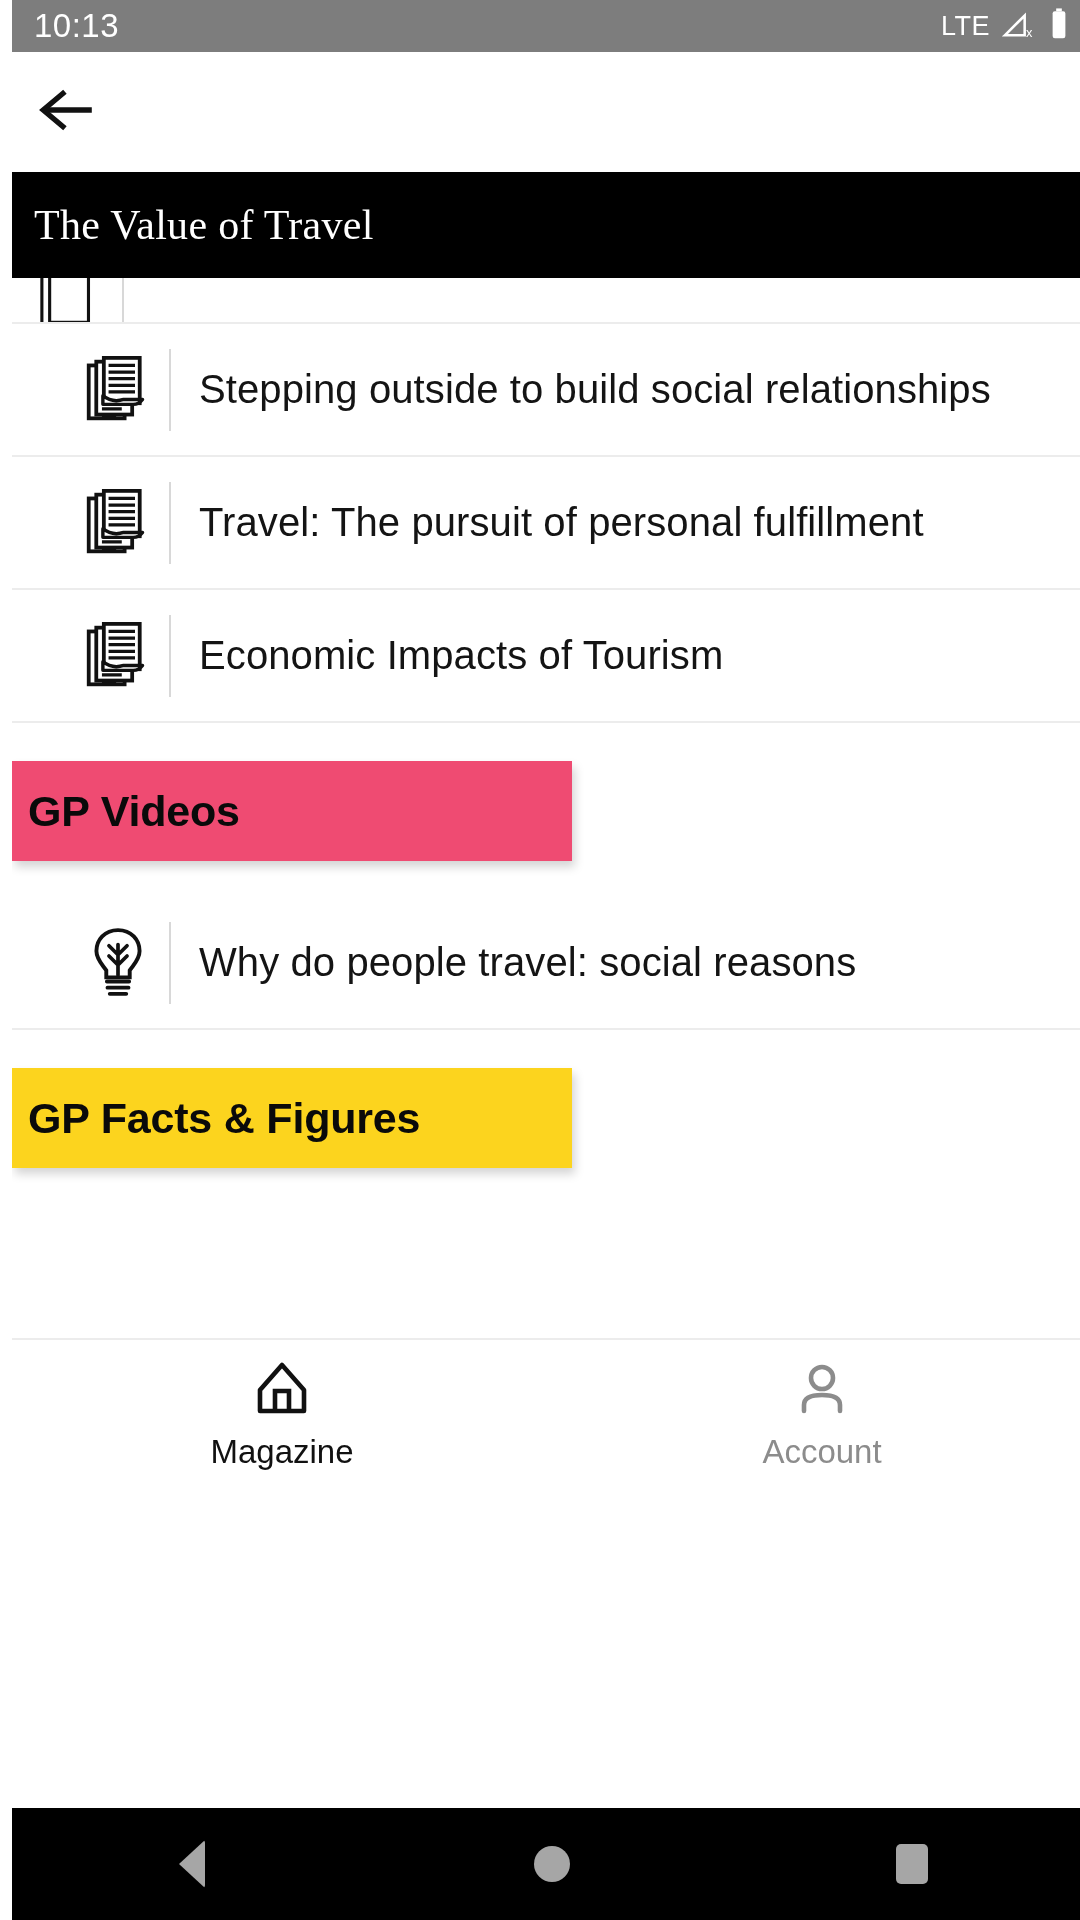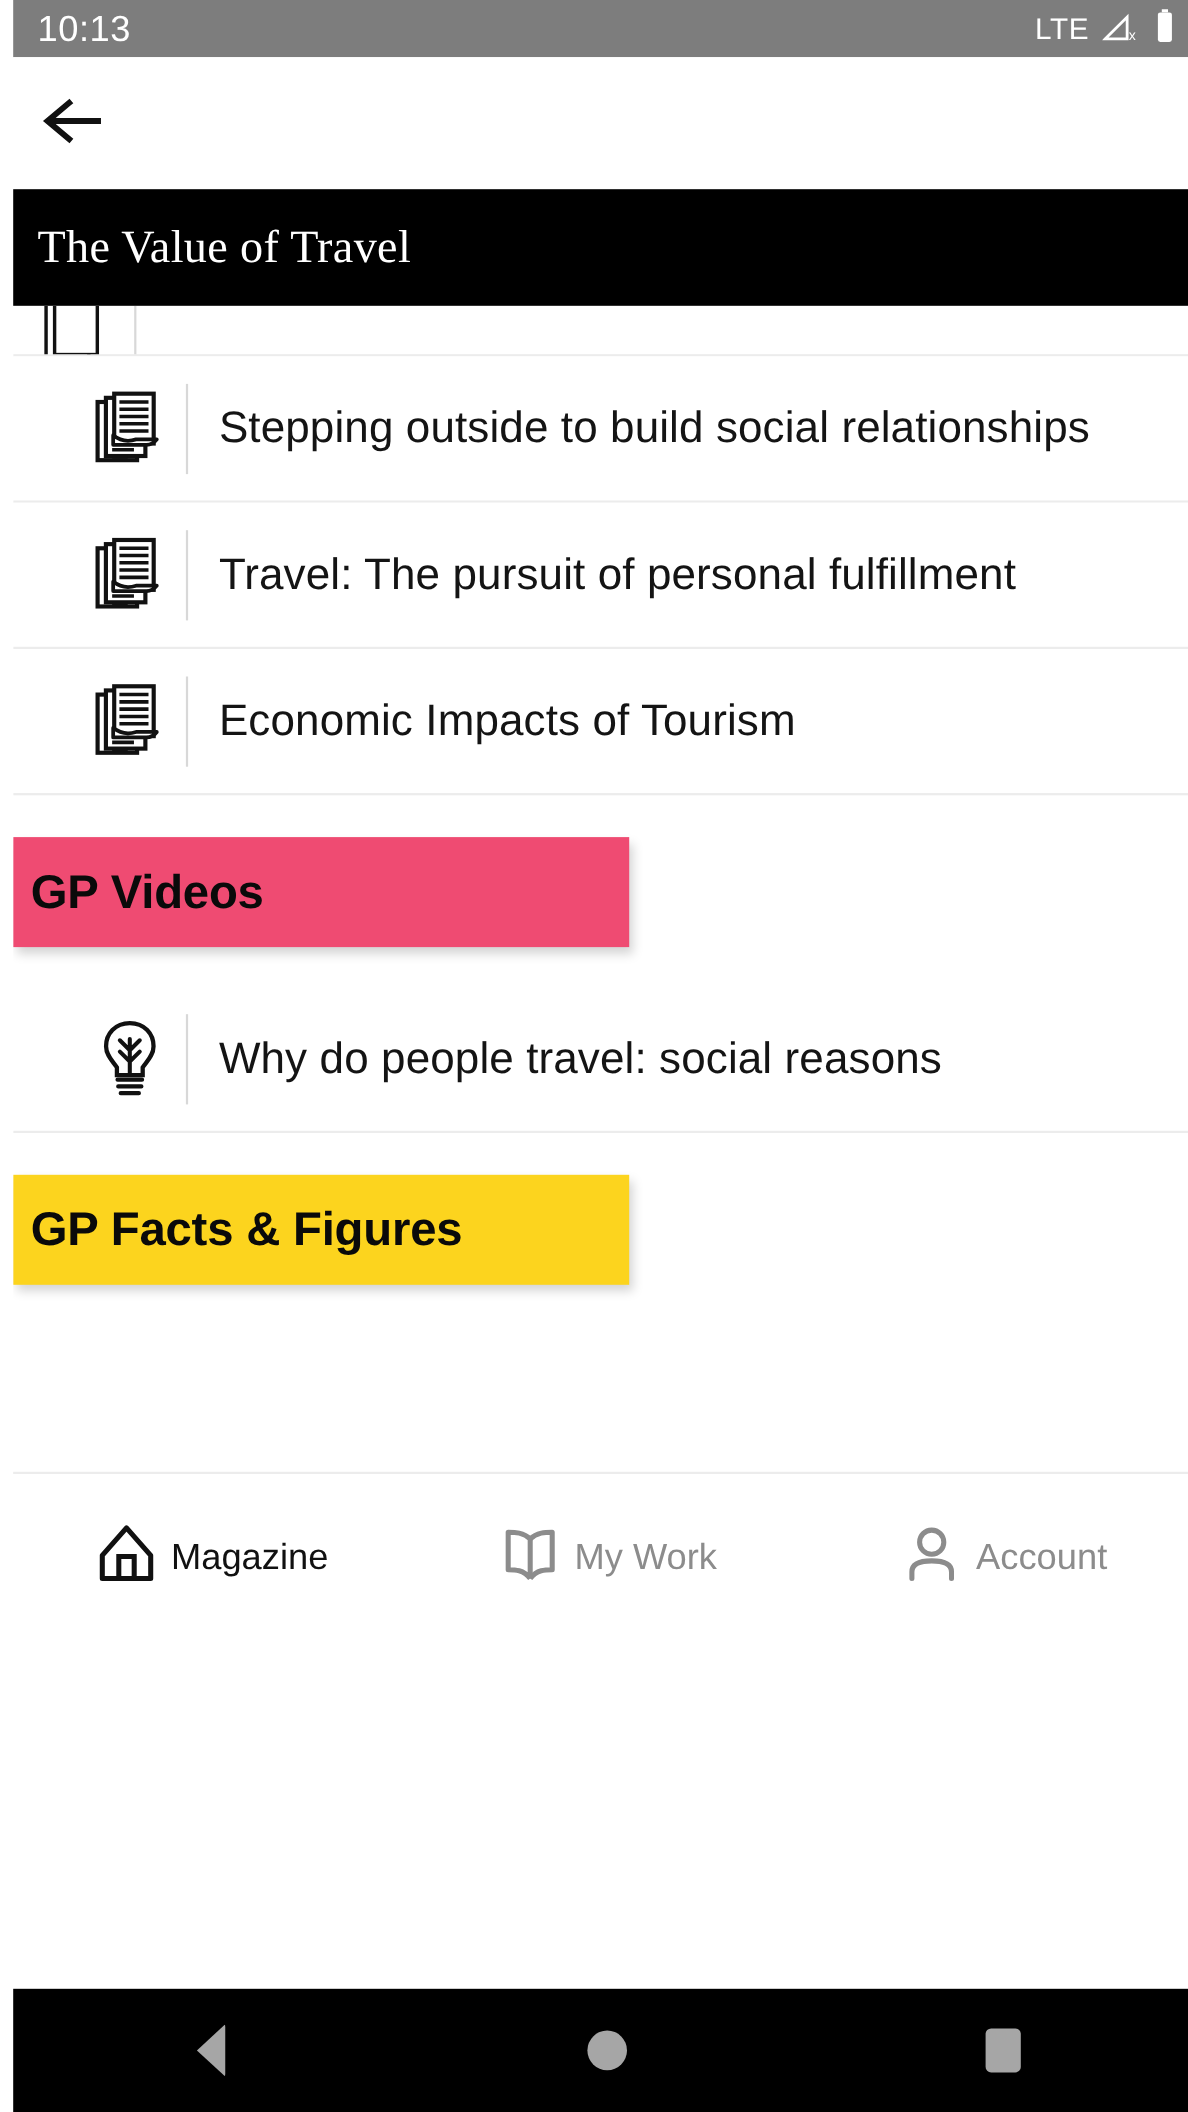--- a/index.html
+++ b/index.html
@@ -108,21 +108,21 @@
   
   .tabbar {
     position: absolute; left: 0; top: 1338px;
     width: 1080px; height: 152px;
     background: #ffffff;
     border-top: 2px solid #ececec;
     display: flex;
   }
   .tab {
     flex: 1;
-    display: flex; flex-direction: row;
+    display: flex; flex-direction: column;
     align-items: center; justify-content: center;
     gap: 10px; cursor: pointer;
   }
   .tab-label { font-size: 33px; }
   .tab.active .tab-label { color: #111111; }
   .tab.inactive .tab-label { color: #8c8c8c; }
 
   
   .navbar {
     position: absolute; left: 0; top: 1808px;
@@ -272,29 +272,20 @@
     <div class="tab active">
       <span>
         <svg width="60" height="60" viewBox="0 0 30 30">
           <path d="M15 3 L26 15.5 L26 26 L4 26 L4 15.5 Z" fill="none" stroke="#111" stroke-width="2.3" stroke-linejoin="round"></path>
           <path d="M11.5 26 L11.5 16 L18.5 16 L18.5 26" fill="none" stroke="#111" stroke-width="2.3"></path>
         </svg>
       </span>
       <span class="tab-label">Magazine</span>
     </div>
 
-    <div class="tab inactive">
-      <span>
-        <svg width="60" height="60" viewBox="0 0 30 30">
-          <path d="M15 8 L15 26 M15 8 C12 5 8 5 5 5 L5 22 C8 22 12 22 15 26" fill="none" stroke="#8c8c8c" stroke-width="2.3" stroke-linejoin="round"></path>
-          <path d="M15 8 C18 5 22 5 25 5 L25 22 C22 22 18 22 15 26" fill="none" stroke="#8c8c8c" stroke-width="2.3" stroke-linejoin="round"></path>
-        </svg>
-      </span>
-      <span class="tab-label">My Work</span>
-    </div>
 
     <div class="tab inactive">
       <span>
         <svg width="60" height="60" viewBox="0 0 30 30">
           <circle cx="15" cy="9.5" r="5.5" fill="none" stroke="#8c8c8c" stroke-width="2.3"></circle>
           <path d="M6 26 L6 23 C6 19.5 9.5 18 15 18 C20.5 18 24 19.5 24 23 L24 26" fill="none" stroke="#8c8c8c" stroke-width="2.3" stroke-linecap="round"></path>
         </svg>
       </span>
       <span class="tab-label">Account</span>
     </div>

